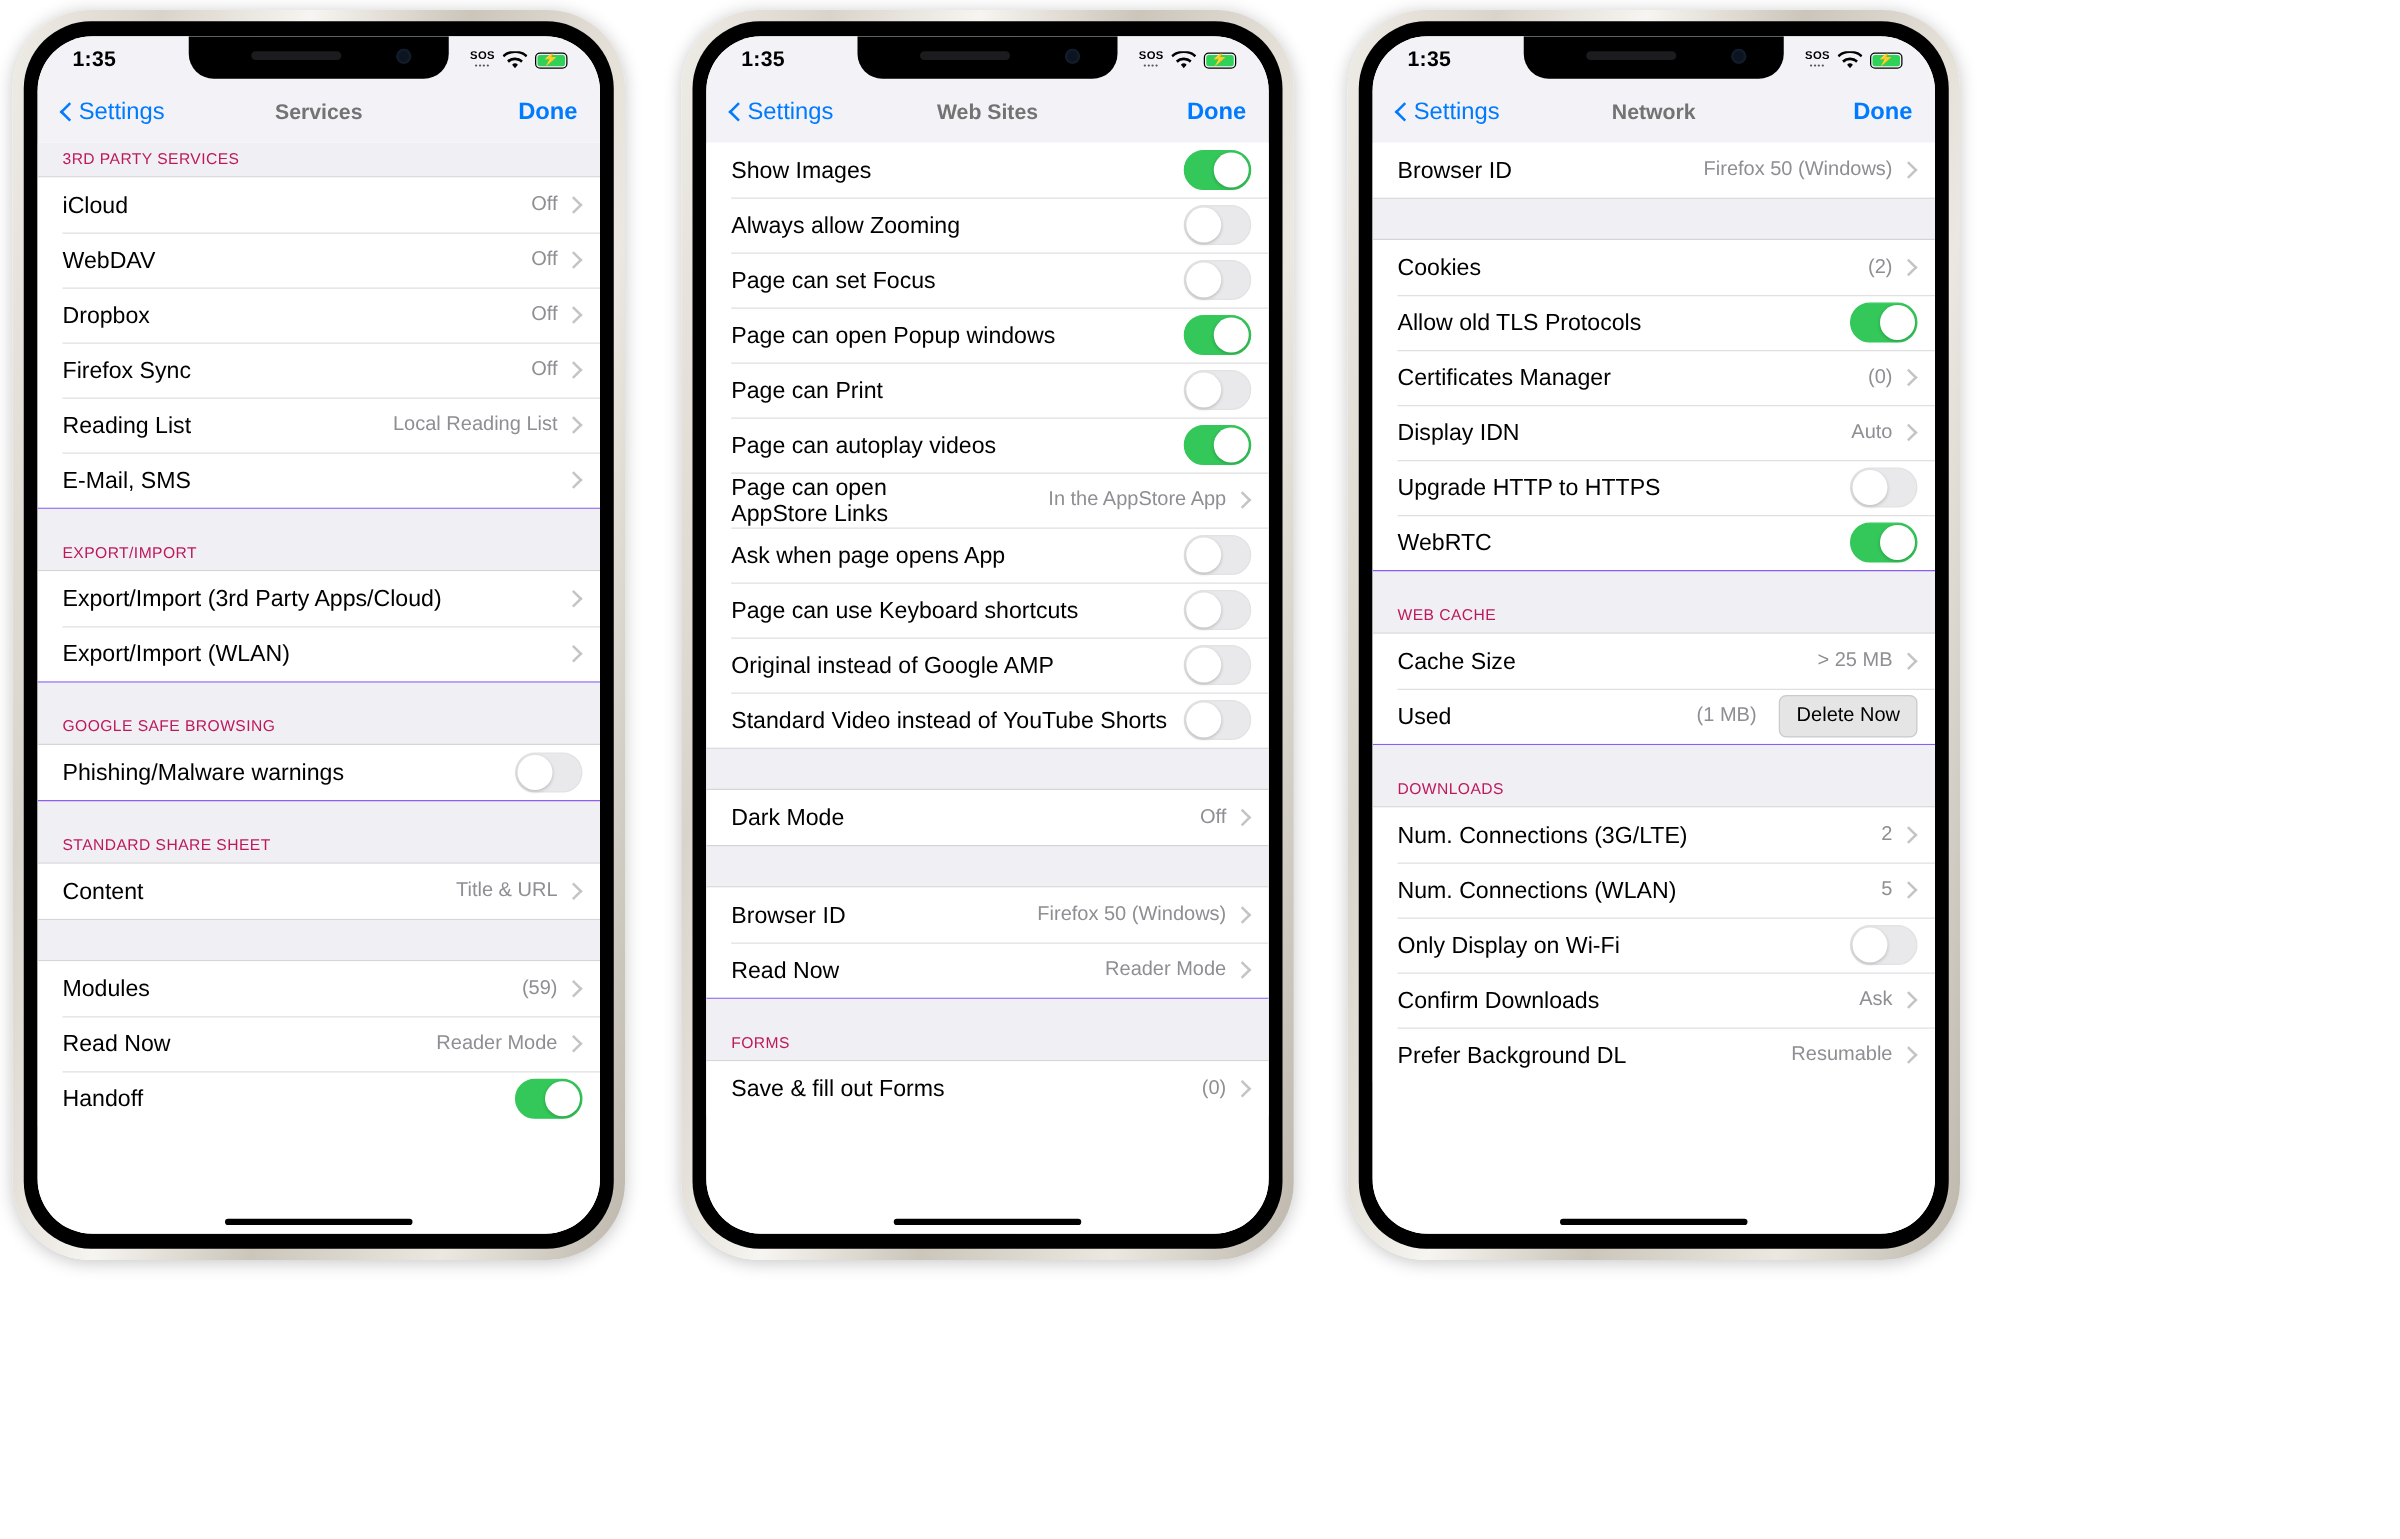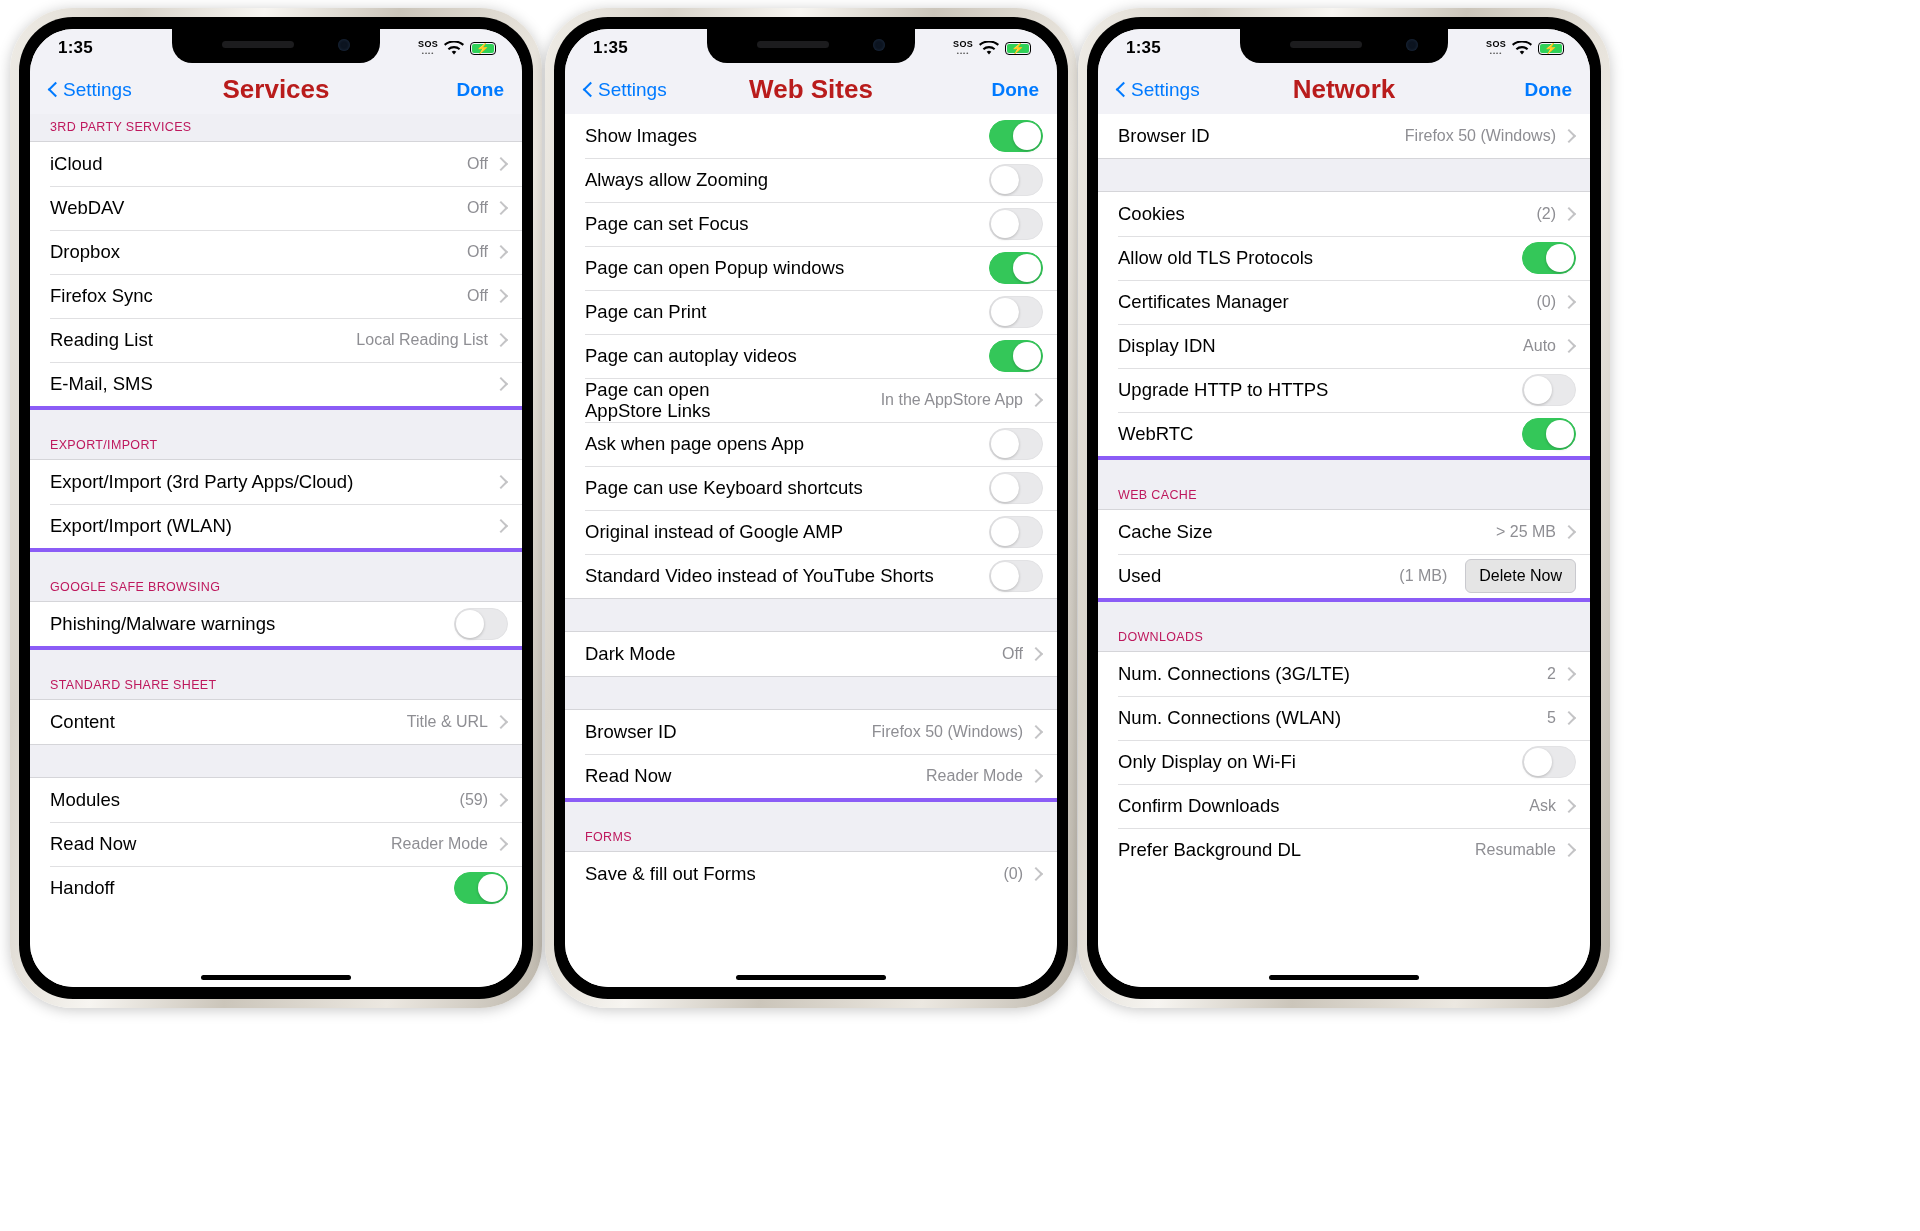--- a/index.html
+++ b/index.html
@@ -12,21 +12,21 @@
   .stage {
     position: relative;
     width: 1920px; height: 1231px;
     background: #ffffff;
   }
 
   
   .phone {
     position: absolute;
     top: 8px;
-    width: 532px;
+    width: 490px;
     height: 1000px;
     border-radius: 62px;
     background: linear-gradient(100deg,#efece6 0%,#d9d4cb 18%,#f7f5f1 36%,#cbc5ba 55%,#ece8e1 78%,#bdb7ac 100%);
     padding: 9px;
     box-shadow: 0 2px 14px rgba(0,0,0,0.22);
   }
   .phone.p1 { left: 10px; }
   .phone.p2 { left: 545px; }
   .phone.p3 { left: 1078px; }
 
@@ -161,21 +161,21 @@
     left: 2px; top: 4px;
     width: 9px; height: 9px;
     border-left: 2.6px solid #007aff;
     border-bottom: 2.6px solid #007aff;
     transform: rotate(45deg);
   }
   .nav-title {
     position: absolute;
     left: 0; right: 0;
     text-align: center;
-    font-size: 26px; font-weight: bold; color: #b91c1c;
+    font-size: 17px; font-weight: bold; color: #737373;
     pointer-events: none;
   }
   .nav-done {
     margin-left: auto;
     color: #007aff; font-size: 19px; font-weight: bold;
     cursor: pointer;
   }
 
   
   .list {
@@ -191,21 +191,21 @@
   }
   .section-hdr {
     background: #efeff4;
     border-bottom: 1px solid #d5d5d9;
     padding: 6px 20px 7px 20px;
     font-size: 12.5px;
     color: #be185d;
     letter-spacing: 0.35px;
     text-transform: uppercase;
   }
-  .section-hdr.tall { padding-top: 28px; border-top: 4px solid #8b5cf6; }
+  .section-hdr.tall { padding-top: 28px; border-top: 1px solid #8b5cf6; }
 
   .row {
     display: flex;
     align-items: center;
     min-height: 44px;
     background: #fff;
     padding: 0 14px 0 20px;
     position: relative;
   }
   .row + .row::before {

